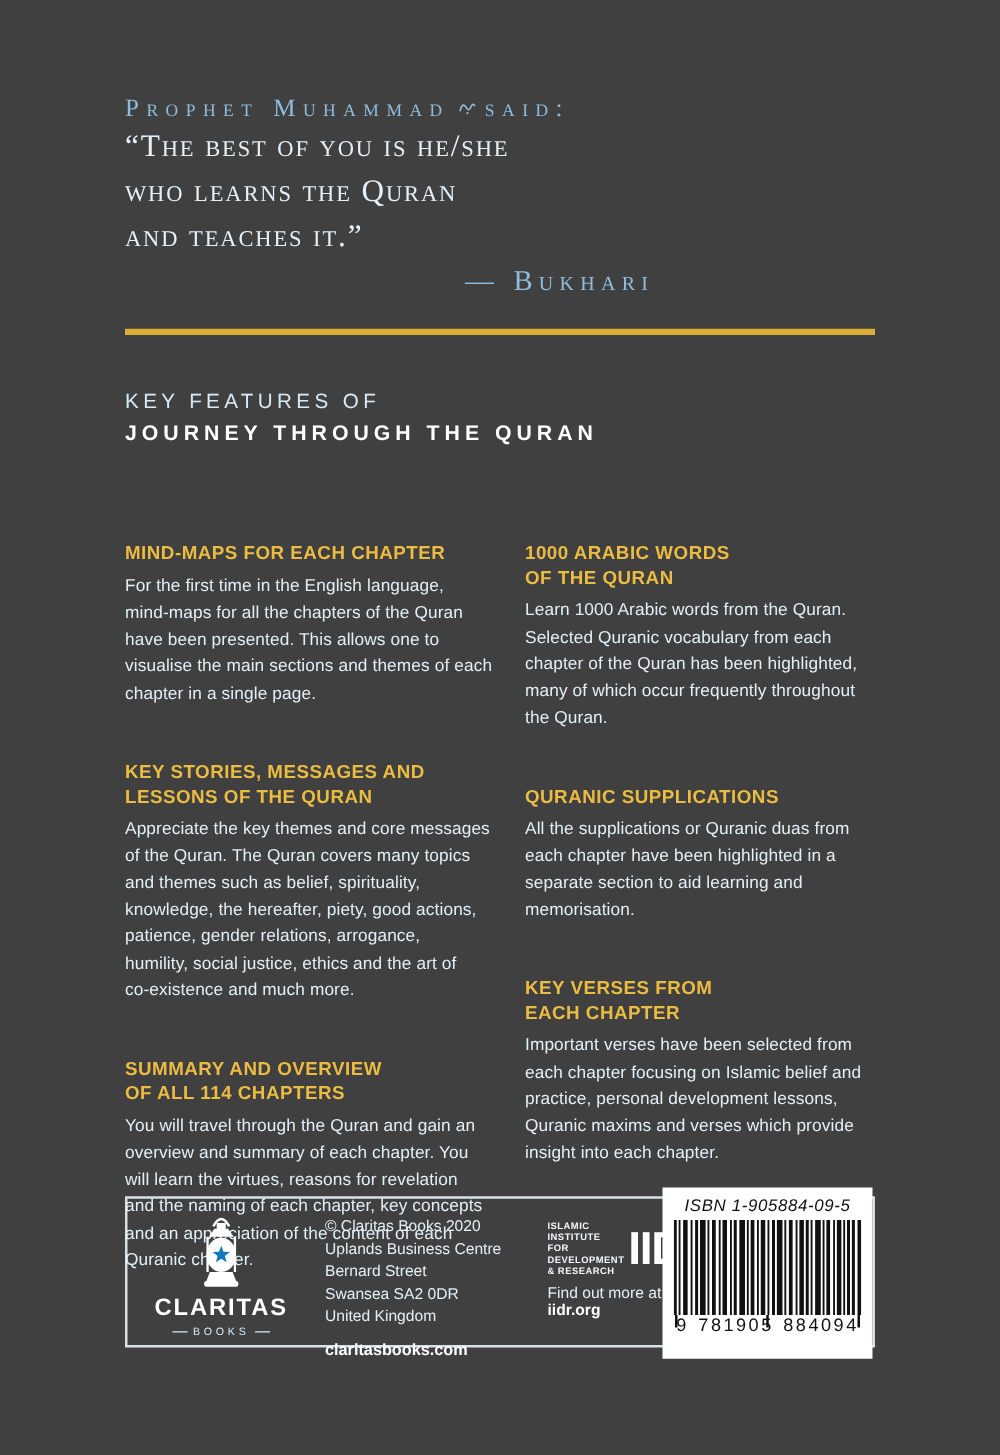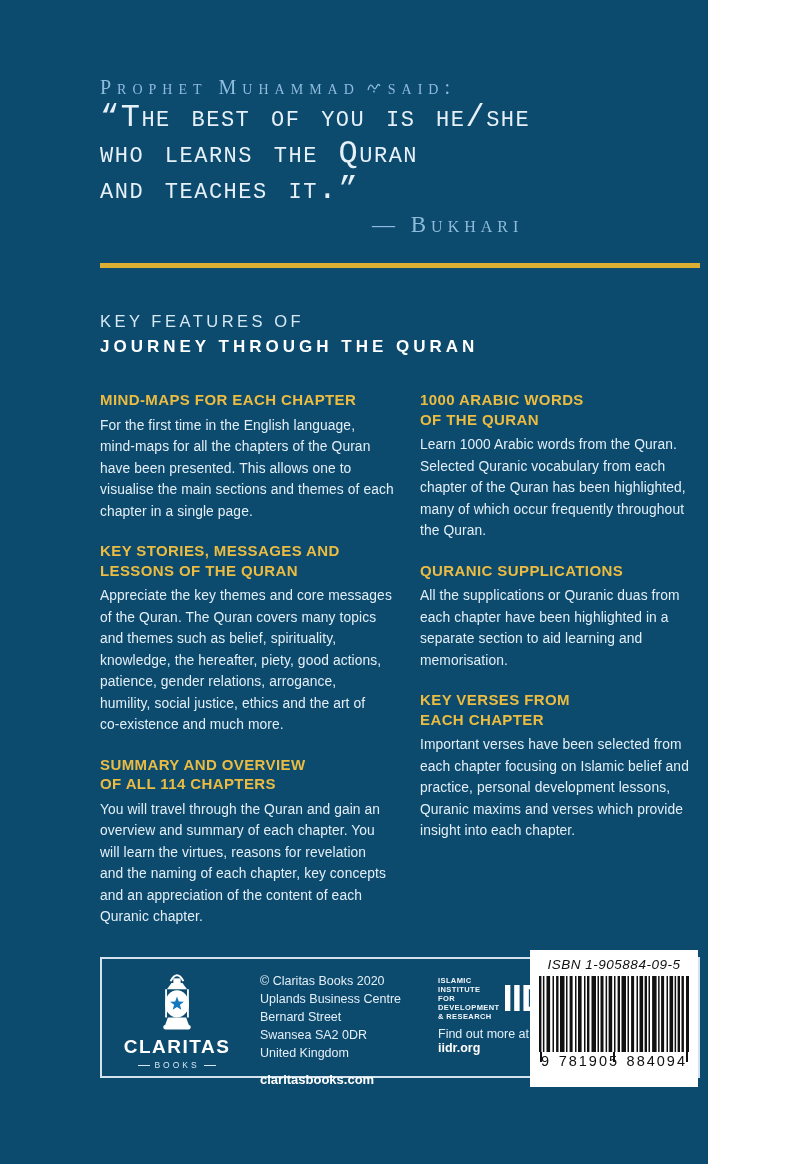--- a/index.html
+++ b/index.html
@@ -1,36 +1,36 @@
 <!DOCTYPE html>
 <html><head>
 <meta charset="utf-8">
 <style>
   html,body{margin:0;padding:0;}
   .page{
     position:relative;
-    width:708px;height:1164px;
-    background:#0c4a6e;
+    width:800px;height:1164px;
+    background:#404040;
     overflow:hidden;
     font-family:"Liberation Sans", sans-serif;
   }
 
   
   .quote{position:absolute;left:100px;top:76px;width:600px;}
   .quote-kicker{
     font-family:"Liberation Serif", serif;
     font-variant:small-caps;
     font-size:20px;letter-spacing:6px;
     color:#8FBCDC;
     display:flex;align-items:center;gap:6px;
   }
   .quote-line{
-    font-family:Liberation Mono, monospace;
+    font-family:Liberation Serif, serif;
     font-variant:small-caps;
-    font-size:32px;line-height:34px;
+    font-size:25px;line-height:34px;
     letter-spacing:1.5px;
     color:#E6F0F8;
     margin-top:2px;
   }
   .quote-line:first-of-type{margin-top:10px;}
   .quote-attr{
     font-family:"Liberation Serif", serif;
     font-variant:small-caps;
     font-size:23px;letter-spacing:5px;
     color:#8FBCDC;
@@ -55,21 +55,21 @@
     color:#FFFFFF;
   }
 
   
   .columns{
     position:absolute;left:100px;top:390px;width:600px;
     display:flex;gap:12px;
   }
   .col-left{width:308px;flex:0 0 308px;}
   .col-right{width:280px;flex:0 0 280px;}
-  .feature{margin-bottom:19px;}
+  .feature{margin-bottom:19px;margin-top:43px;}
   .feature-heading{
     margin:0 0 5px 0;
     font-size:15px;line-height:19.5px;
     font-weight:bold;letter-spacing:0.4px;
     white-space:pre-line;
   }
   .feature-body{
     margin:0;
     font-size:13.8px;line-height:21.5px;letter-spacing:0.1px;
     color:#E3EFF7;

